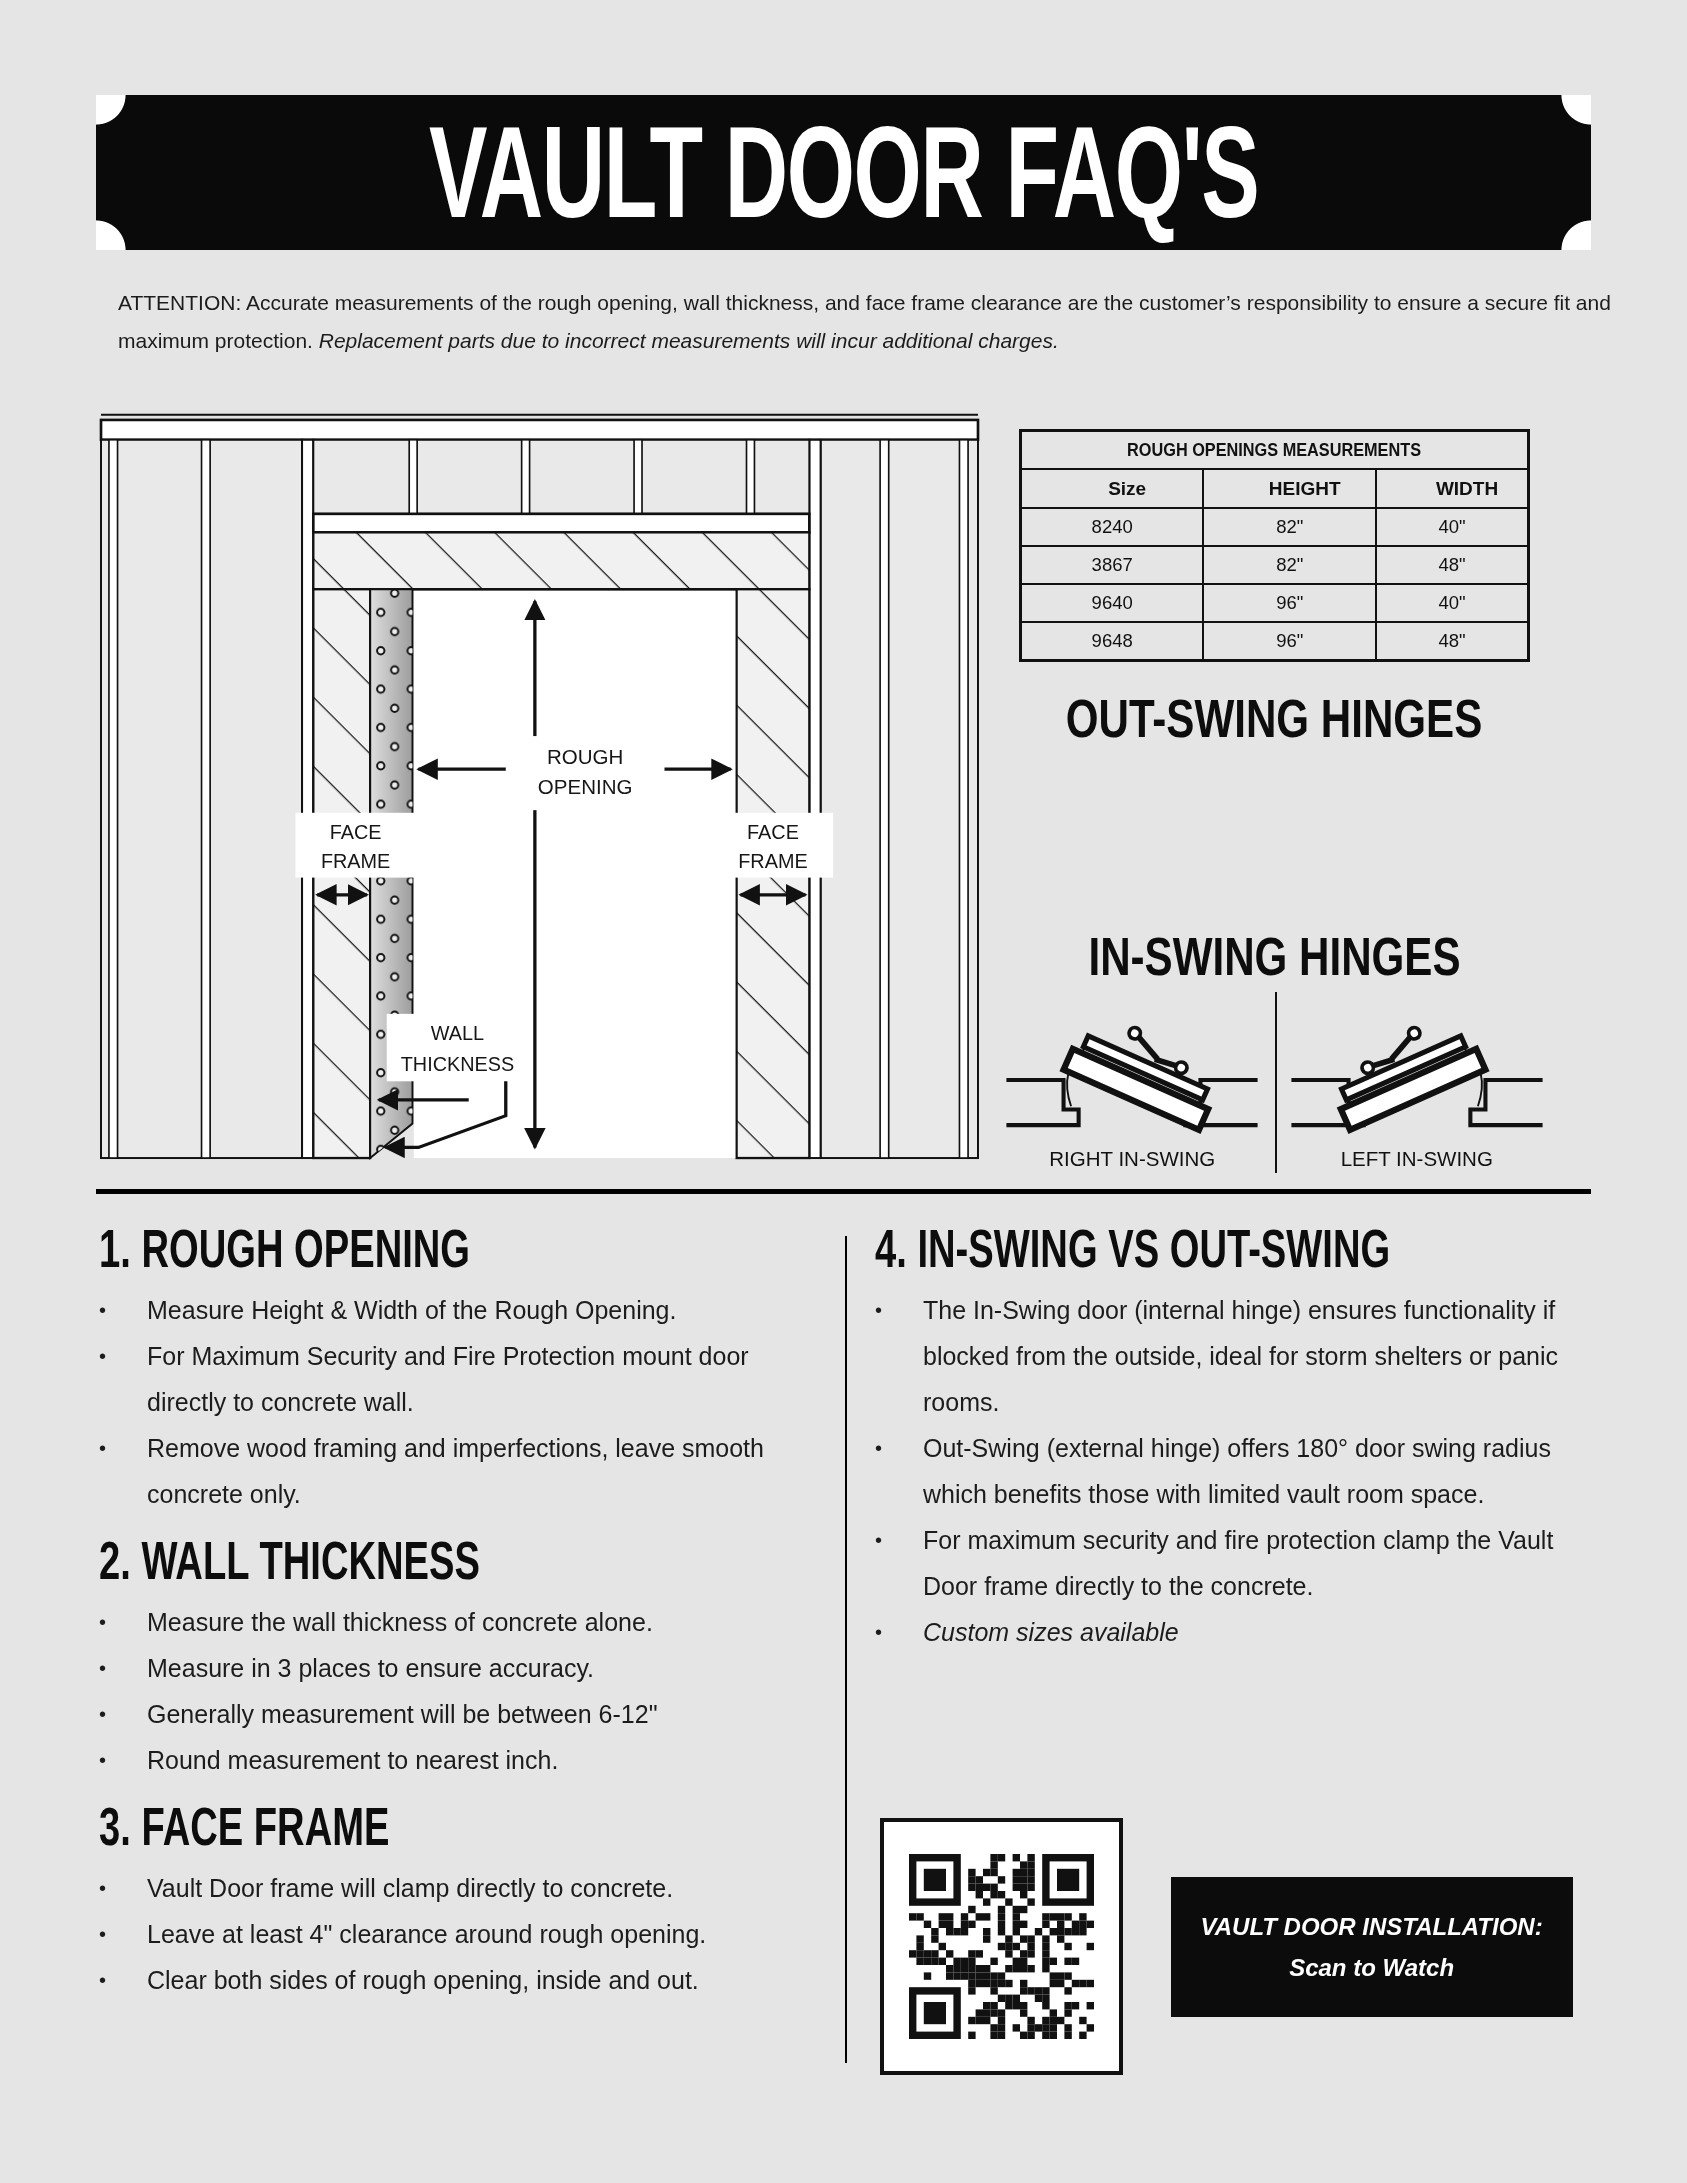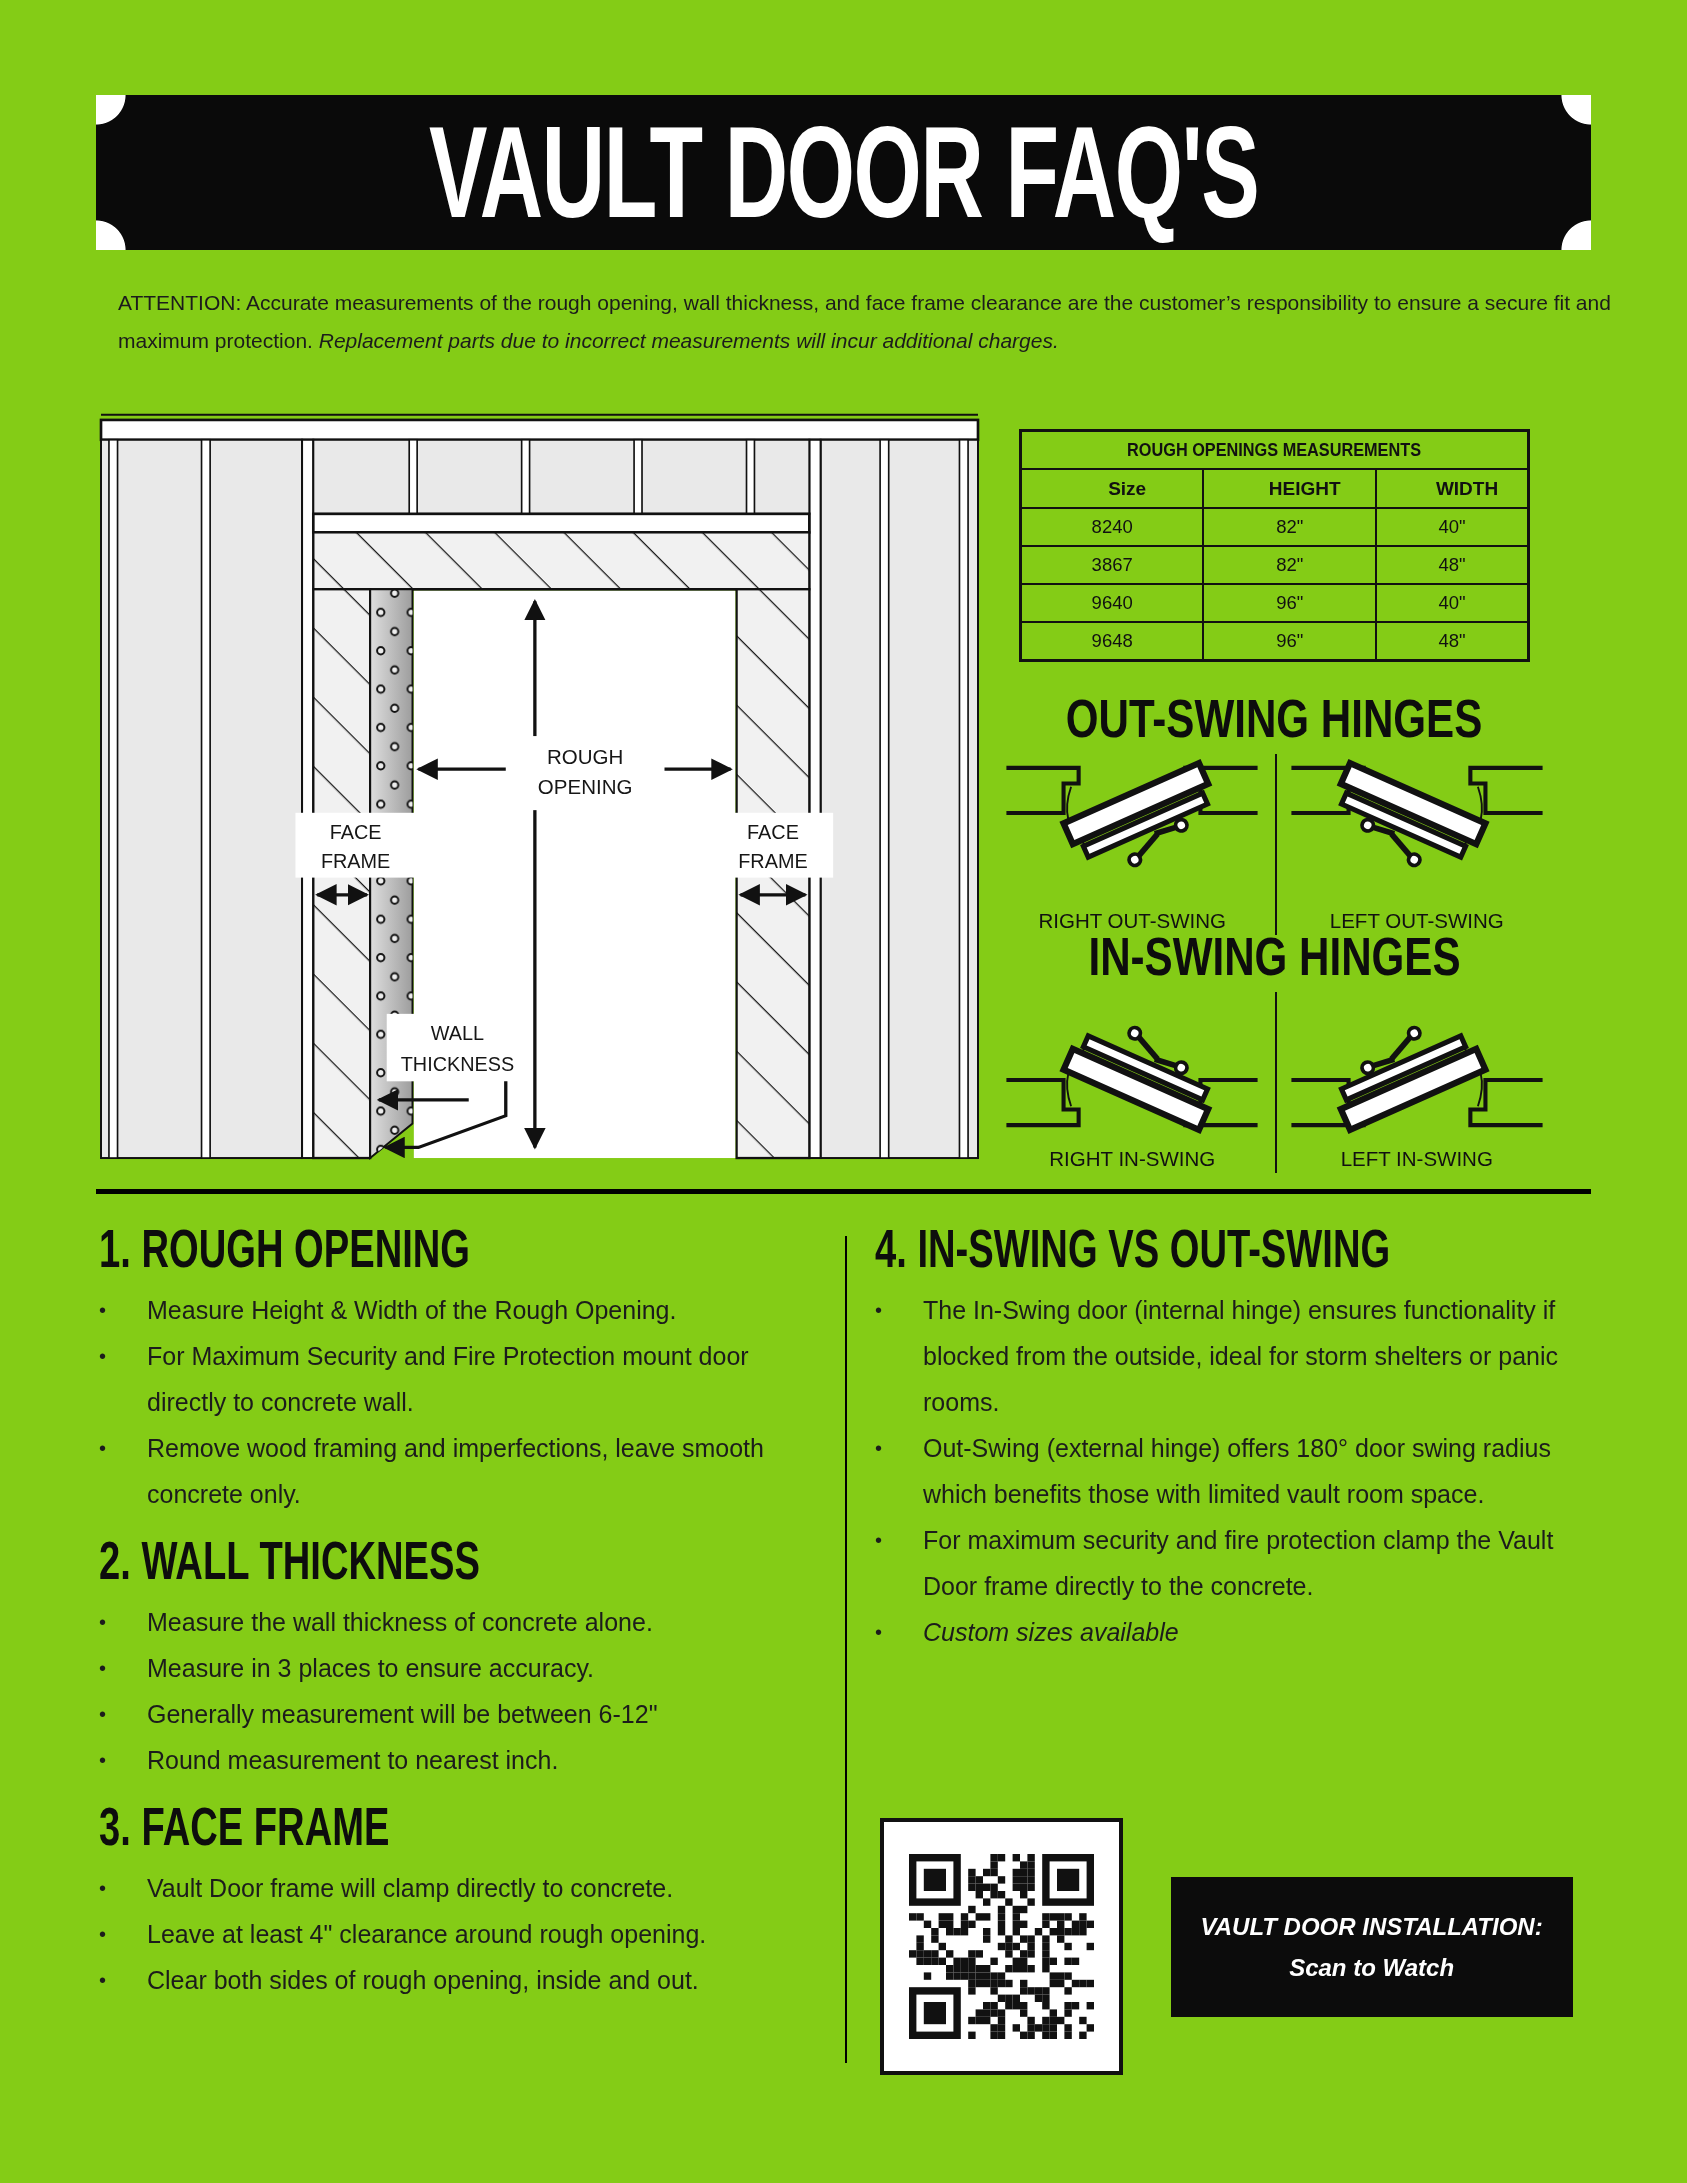--- a/index.html
+++ b/index.html
@@ -1,16 +1,16 @@
 <!DOCTYPE html>
 <html style="font-size:10.6px"><head>
 <meta charset="utf-8">
 <style>
   html,body{margin:0;padding:0;background:#ffffff;}
-  .page{position:relative;width:1687px;height:2183px;background:#84cc16;
+  .page{position:relative;width:1687px;height:2183px;background:#e5e5e5;
         font-family:"Liberation Sans",sans-serif;color:#161616;overflow:hidden;}
 
   
   .banner{position:absolute;left:96px;top:95px;width:1495px;height:155px;
     background:
       radial-gradient(circle 30px at 0 0,      #fff 97%, rgba(255,255,255,0) 100%),
       radial-gradient(circle 30px at 100% 0,   #fff 97%, rgba(255,255,255,0) 100%),
       radial-gradient(circle 30px at 0 100%,   #fff 97%, rgba(255,255,255,0) 100%),
       radial-gradient(circle 30px at 100% 100%,#fff 97%, rgba(255,255,255,0) 100%),
       #0a0a0a;
@@ -223,35 +223,20 @@
           <circle cx="52" cy="27" r="9" fill="#fff" stroke="#111" stroke-width="6"></circle>
           <circle cx="-38" cy="47" r="9" fill="#fff" stroke="#111" stroke-width="6"></circle>
         </g>
       </g>
     </defs>
   </svg>
 
   <div class="hinge-block hb-out">
     <div class="hinge-title">
       <span class="cond" style="--sx:.78">OUT-SWING HINGES</span></div>
-    <div class="hinge-row">
-      <div class="hinge-divider"></div>
-      <div class="hinge-cell">
-        <svg width="270" height="157" viewBox="0 0 430 250">
-          <use href="#hingebase" xlink:href="#hingebase"></use>
-          </svg>
-        <div class="hinge-label">RIGHT OUT-SWING</div>
-      </div>
-      <div class="hinge-cell">
-        <svg width="270" height="157" viewBox="0 0 430 250">
-          <use href="#hingebase" xlink:href="#hingebase" transform="translate(430,0) scale(-1,1)"></use>
-          </svg>
-        <div class="hinge-label">LEFT OUT-SWING</div>
-      </div>
-    </div>
   </div>
 
   <div class="hinge-block hb-in">
     <div class="hinge-title">
       <span class="cond" style="--sx:.78">IN-SWING HINGES</span></div>
     <div class="hinge-row">
       <div class="hinge-divider"></div>
       <div class="hinge-cell">
         <svg width="270" height="157" viewBox="0 0 430 250">
           <use href="#hingebase" xlink:href="#hingebase" transform="translate(0,250) scale(1,-1)"></use>

